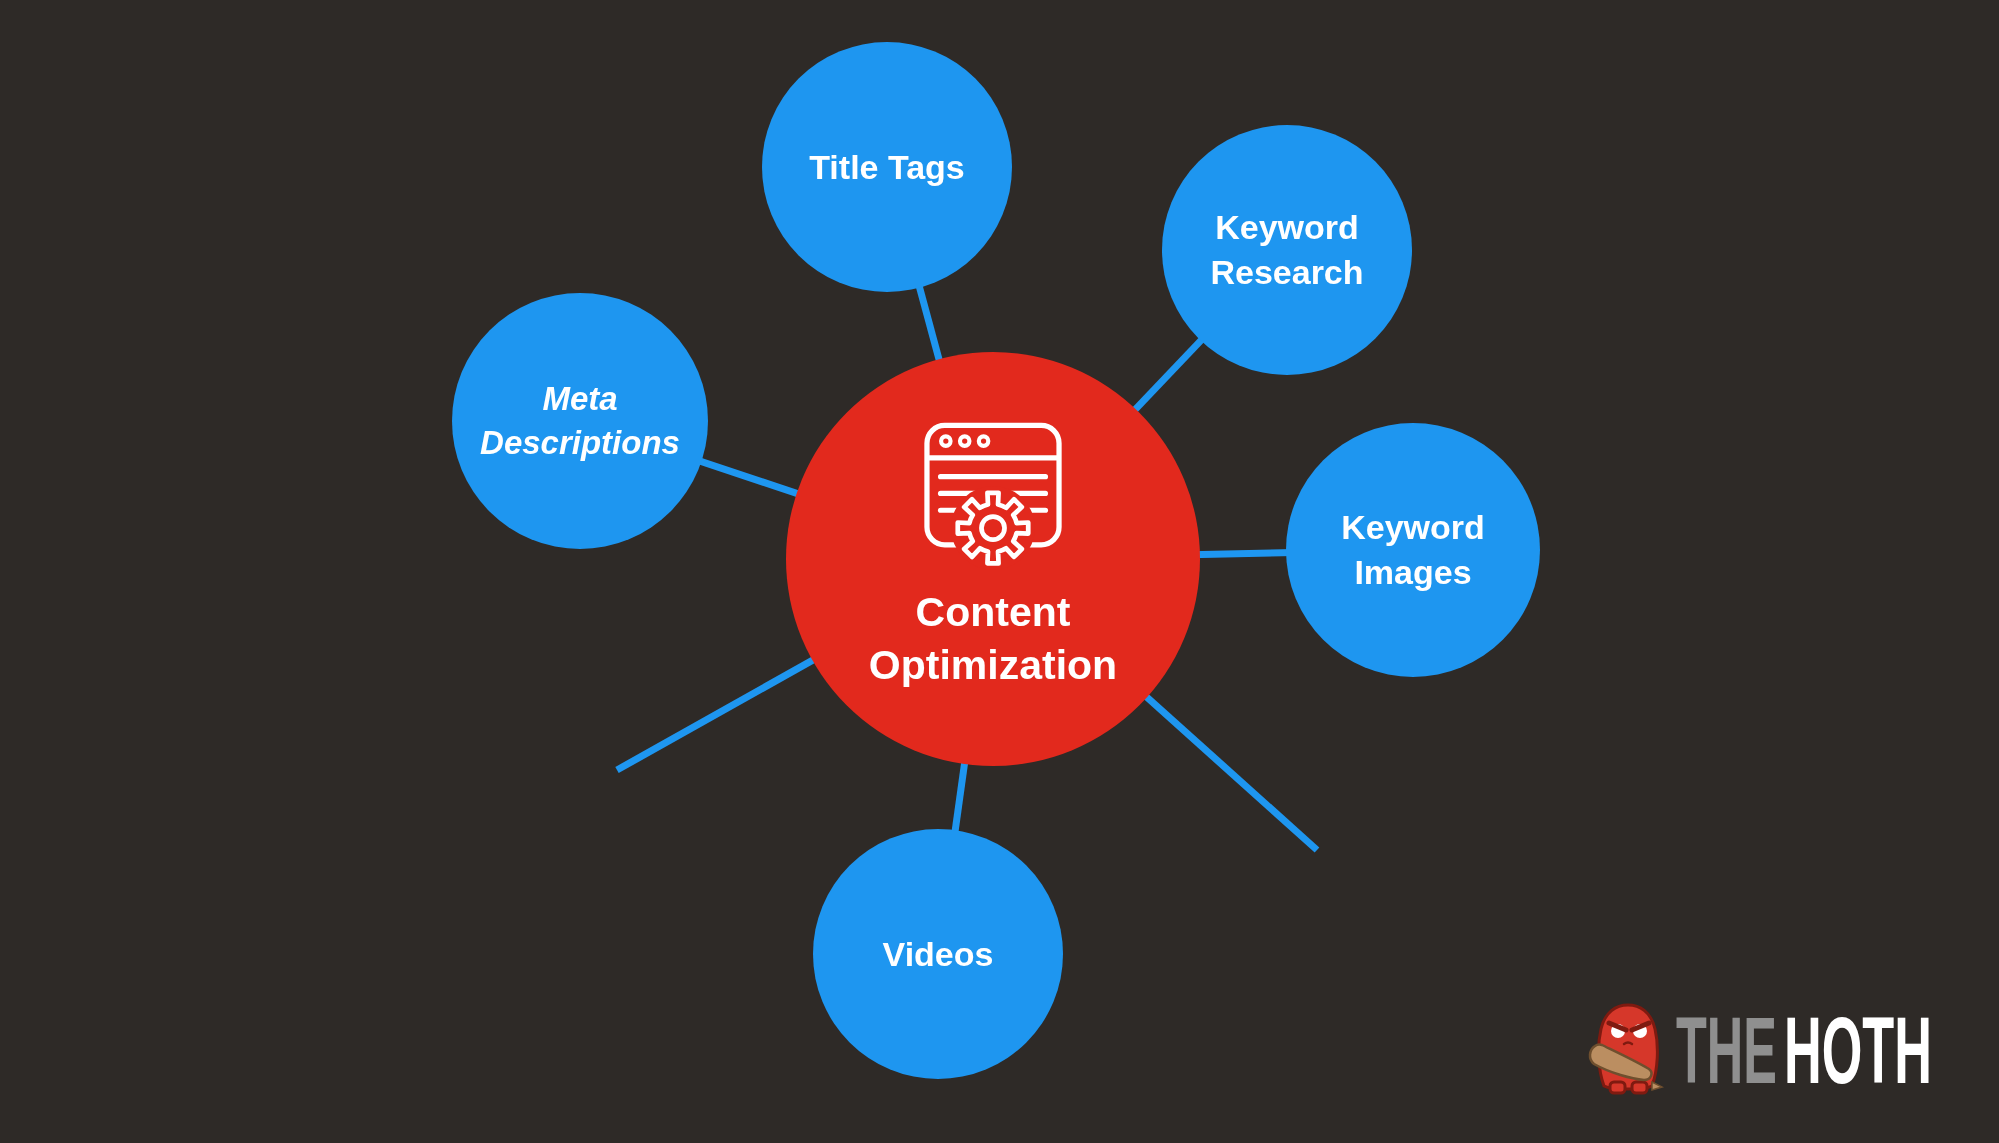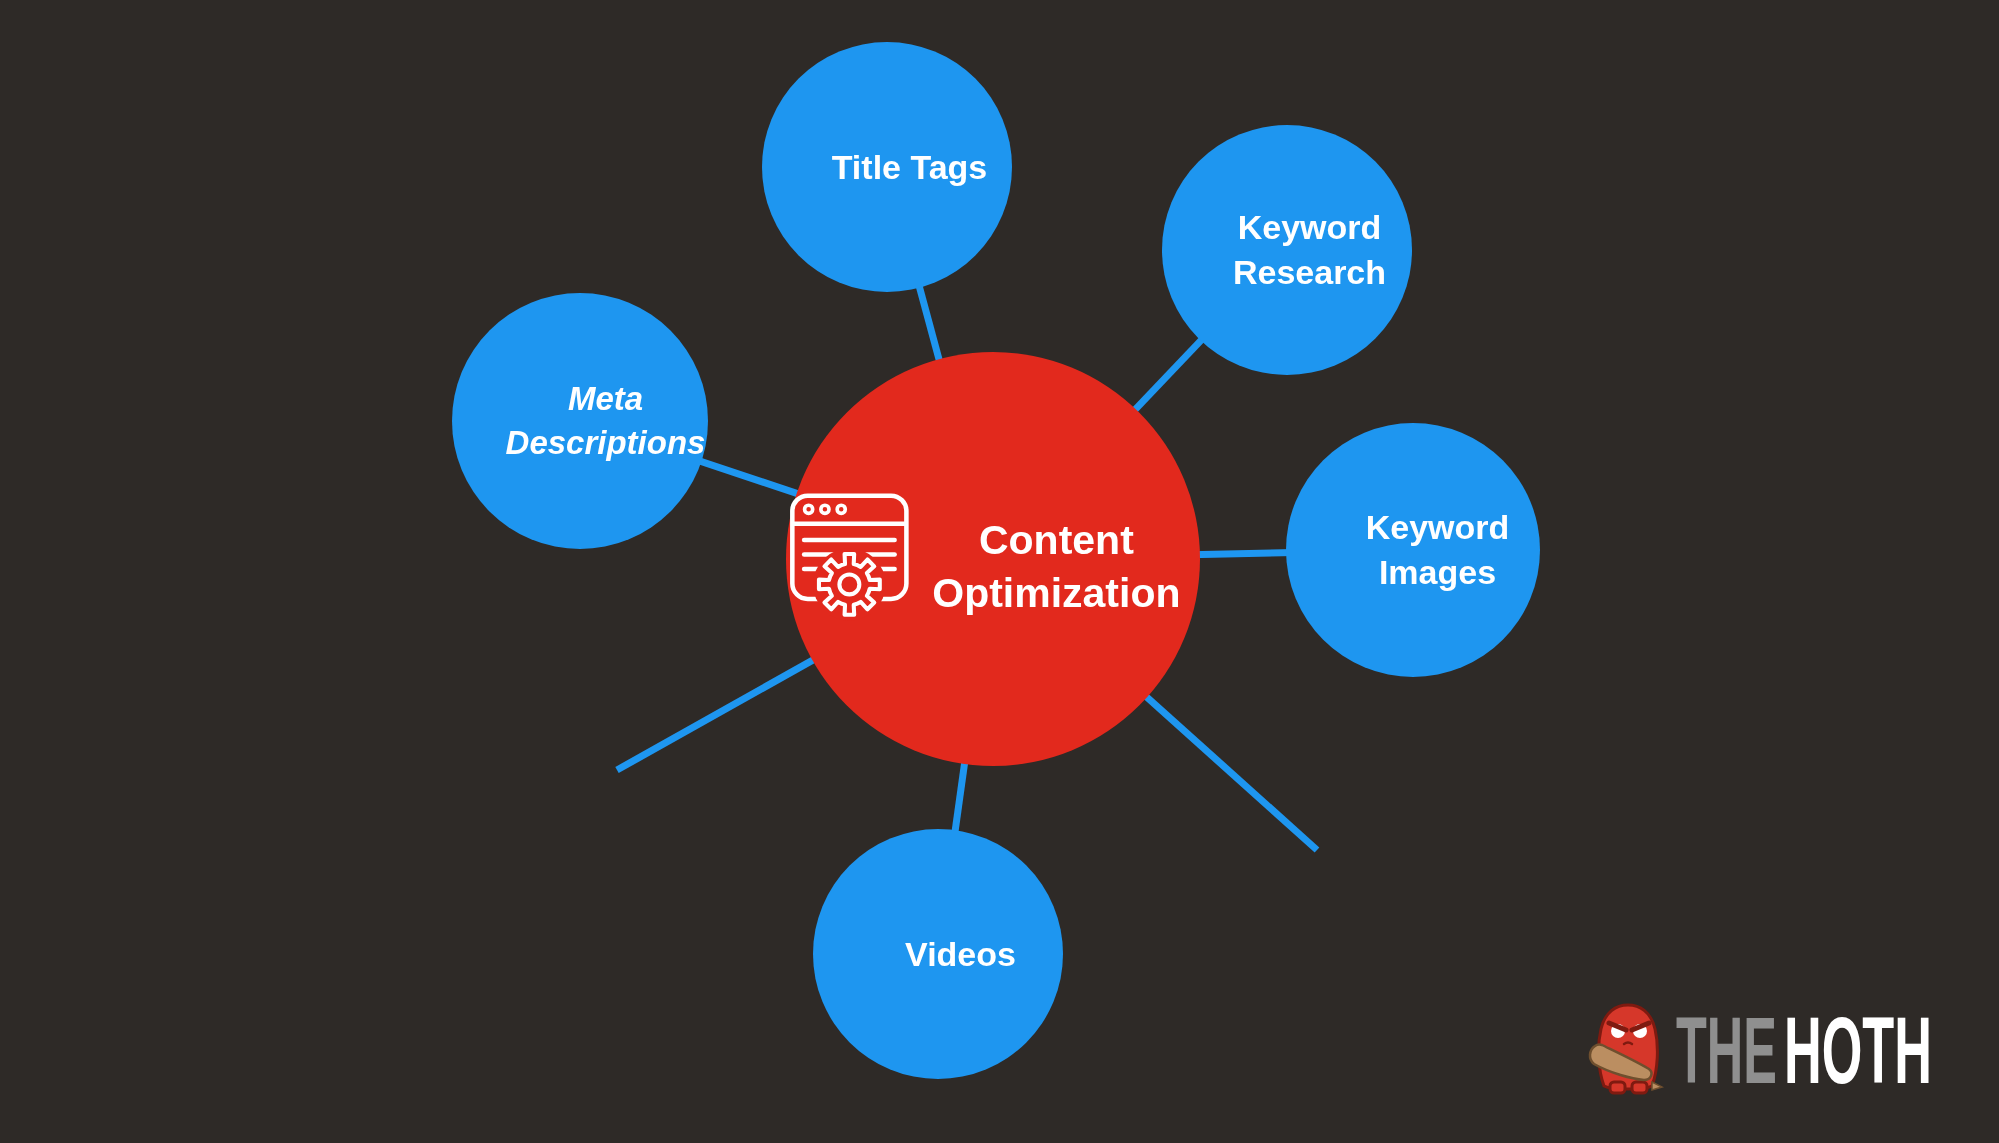--- a/index.html
+++ b/index.html
@@ -6,28 +6,28 @@
   .canvas{
     position:relative;
     width:1999px;height:1143px;
     background:#2e2a27;
     overflow:hidden;
     font-family:"Liberation Sans", sans-serif;
   }
   .connectors{position:absolute;left:0;top:0;width:1999px;height:1143px;}
   .node{
     position:absolute;border-radius:50%;
-    display:flex;align-items:center;justify-content:flex-end;
+    display:flex;align-items:center;justify-content:center;
     text-align:center;color:#ffffff;font-weight:bold;
   }
   .sat{background:#1e96f0;}
   .sat .label{font-size:34px;line-height:1.32;}
   .node-center{
     left:786px;top:352px;width:414px;height:414px;
-    background:#e2291d;flex-direction:row;
+    background:#e2291d;flex-direction:column;
   }
   .node-center .label{font-size:41px;line-height:1.3;width:340px;margin-top:16px;}
   .center-icon{width:150px;height:152px;margin-top:-8px;}
   .sat0{left:762px;top:42px;width:250px;height:250px;}
   .sat1{left:1162px;top:125px;width:250px;height:250px;}
   .sat2{left:452px;top:293px;width:256px;height:256px;}
   .sat2 .label{width:216px;font-size:33px;font-style:italic;}
   .sat3{left:1286px;top:423px;width:254px;height:254px;}
   .sat4{left:489px;top:642px;width:256px;height:256px;}
   .sat5{left:1190px;top:723px;width:254px;height:254px;}

